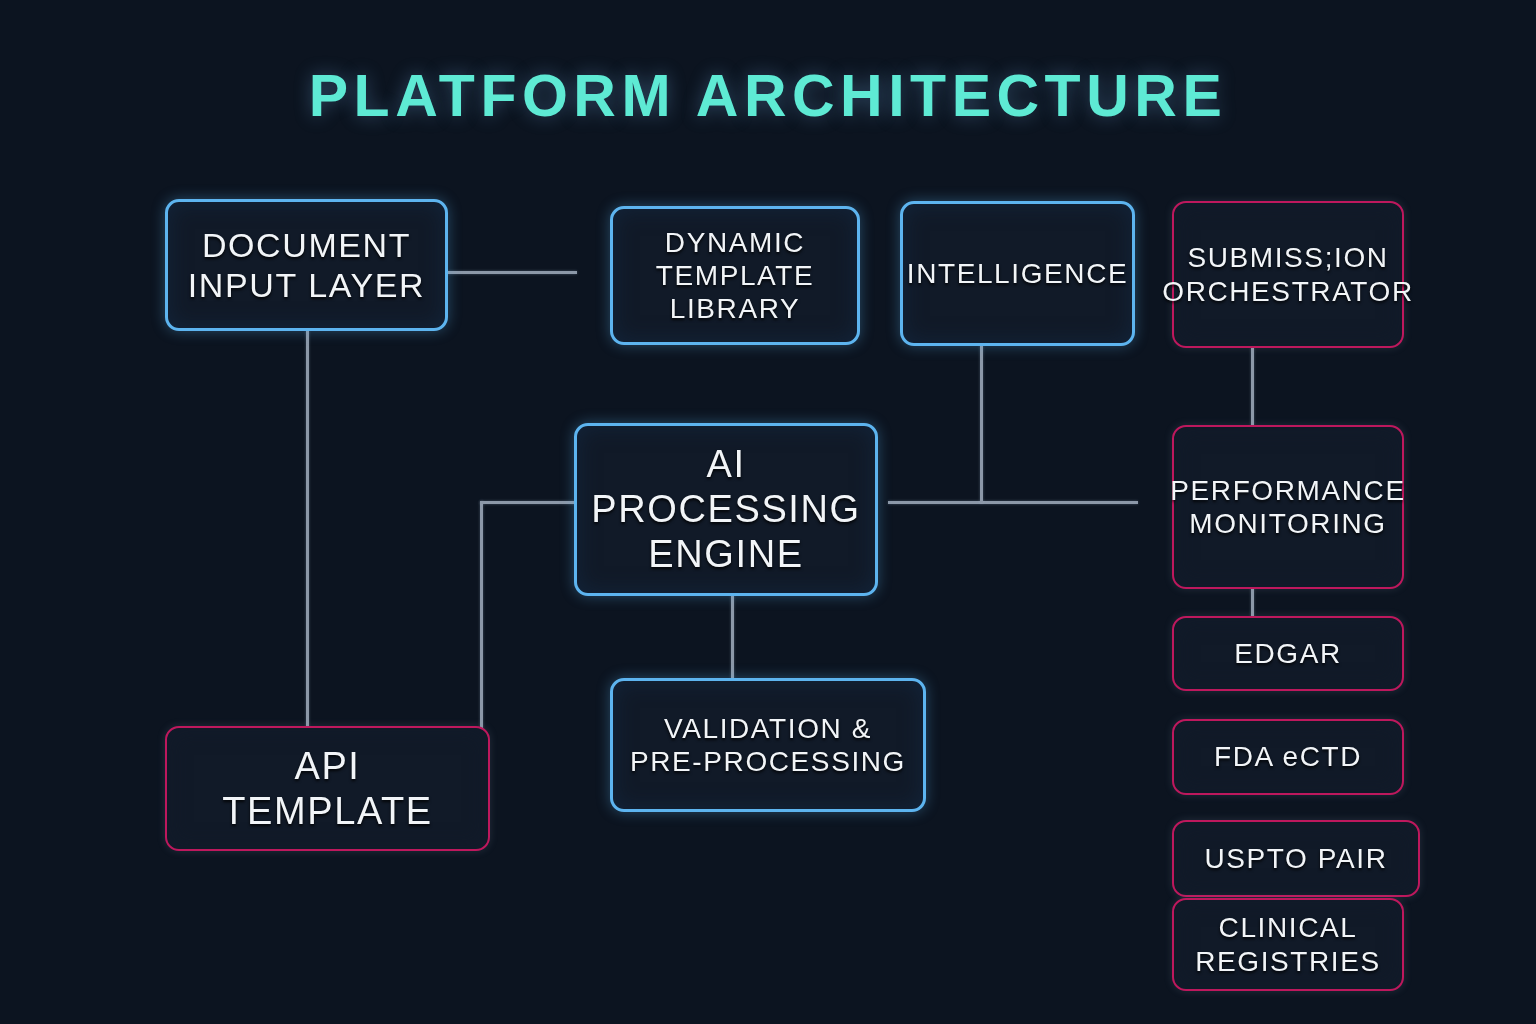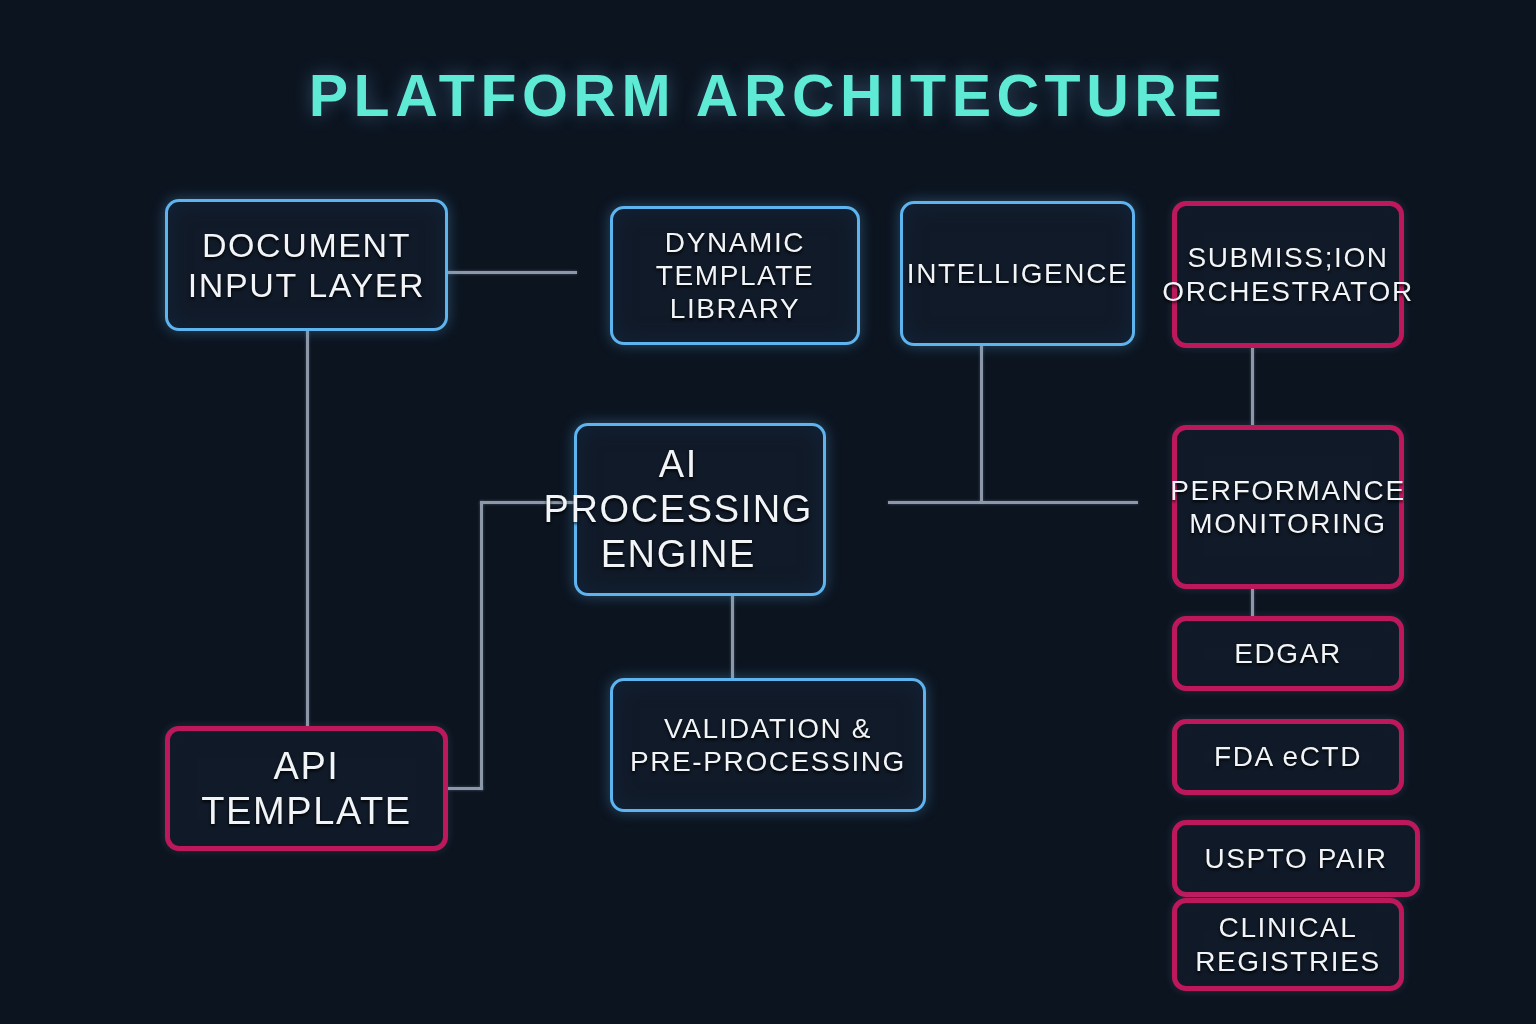--- a/index.html
+++ b/index.html
@@ -57,21 +57,21 @@
     line-height: 1.18;
     text-shadow: 0 2px 3px rgba(0,0,0,0.85);
     padding: 6px 10px;
   }
   .node.accent {
     border: 3px solid #5db4ef;
     box-shadow: 0 0 14px rgba(93,180,239,0.35),
                 inset 0 0 22px rgba(20,45,75,0.55);
   }
   .node.muted {
-    border: 5px solid #be185d;
+    border: 2px solid #be185d;
     box-shadow: 0 0 9px rgba(140,160,185,0.18),
                 inset 0 0 22px rgba(18,28,44,0.55);
   }
   .node .lbl { display: block; }
   .sz-md  { font-size: 28px; margin-left: 36px; }
   .sz-lg  { font-size: 34px; }
   .sz-xl  { font-size: 38px; }
 </style>
 </head>
 <body>
@@ -119,21 +119,21 @@
     </div>
   </div>
 
   <div class="node muted sz-md" style="left:1136px; top:201px; width:232px; height:147px;">
     <div>
       <span class="lbl">SUBMISS;ION</span>
       <span class="lbl">ORCHESTRATOR</span>
     </div>
   </div>
 
-  <div class="node accent sz-xl" style="left:574px; top:423px; width:252px; height:173px;justify-content:flex-end;">
+  <div class="node accent sz-xl" style="left:574px; top:423px; width:304px; height:173px;">
     <div>
       <span class="lbl">AI</span>
       <span class="lbl">PROCESSING</span>
       <span class="lbl">ENGINE</span>
     </div>
   </div>
 
   <div class="node muted sz-md" style="left:1136px; top:425px; width:232px; height:164px;">
     <div>
       <span class="lbl">PERFORMANCE</span>
@@ -141,21 +141,21 @@
     </div>
   </div>
 
   <div class="node accent sz-md" style="left:574px; top:678px; width:316px; height:134px;">
     <div>
       <span class="lbl">VALIDATION &amp;</span>
       <span class="lbl">PRE-PROCESSING</span>
     </div>
   </div>
 
-  <div class="node muted sz-xl" style="left:165px; top:726px; width:283px; height:125px;">
+  <div class="node muted sz-xl" style="left:165px; top:726px; width:325px; height:125px;">
     <div>
       <span class="lbl">API</span>
       <span class="lbl">TEMPLATE</span>
     </div>
   </div>
 
   <div class="node muted sz-md" style="left:1136px; top:616px; width:232px; height:75px;">
     <div>
       <span class="lbl">EDGAR</span>
     </div>

